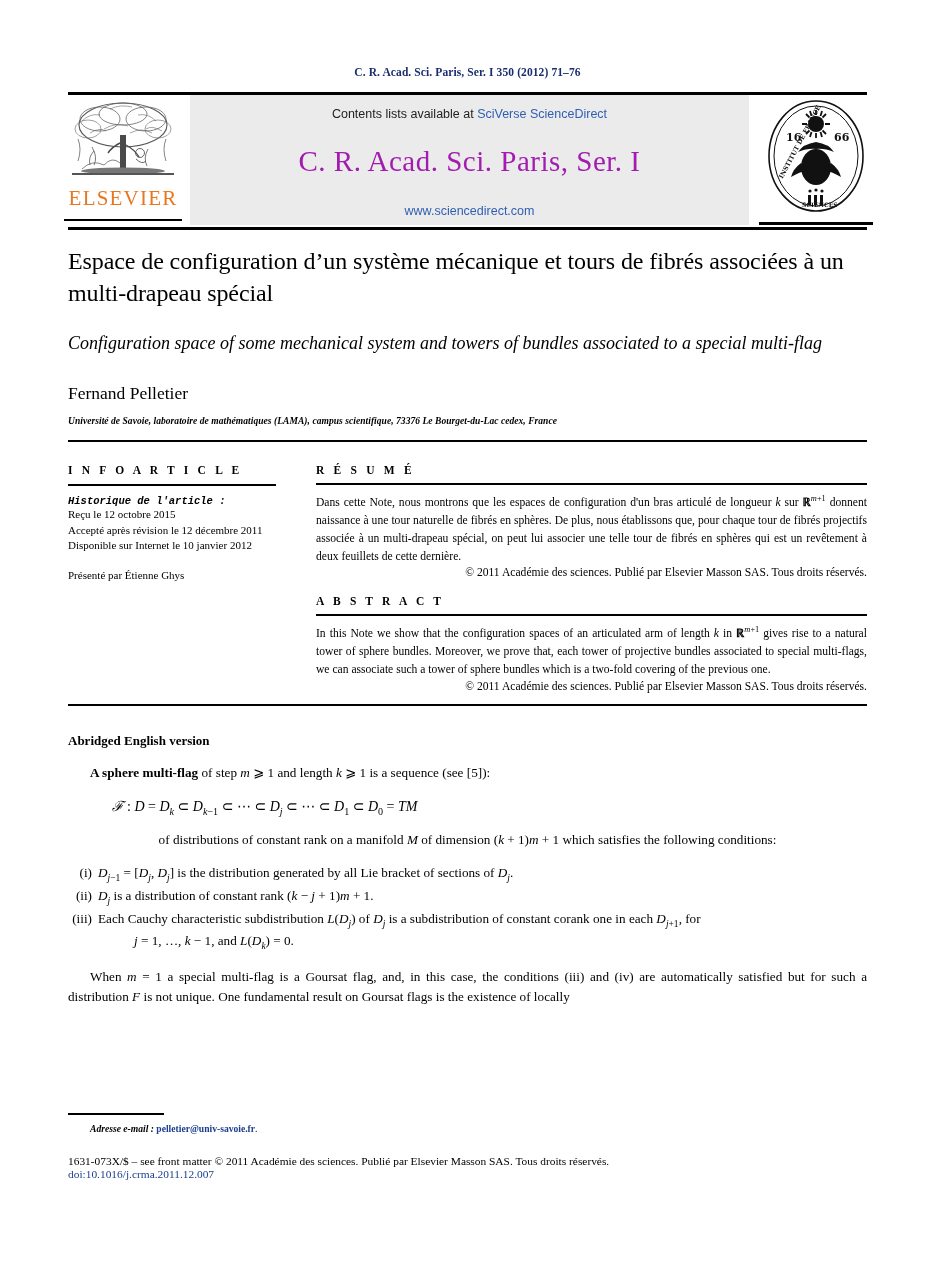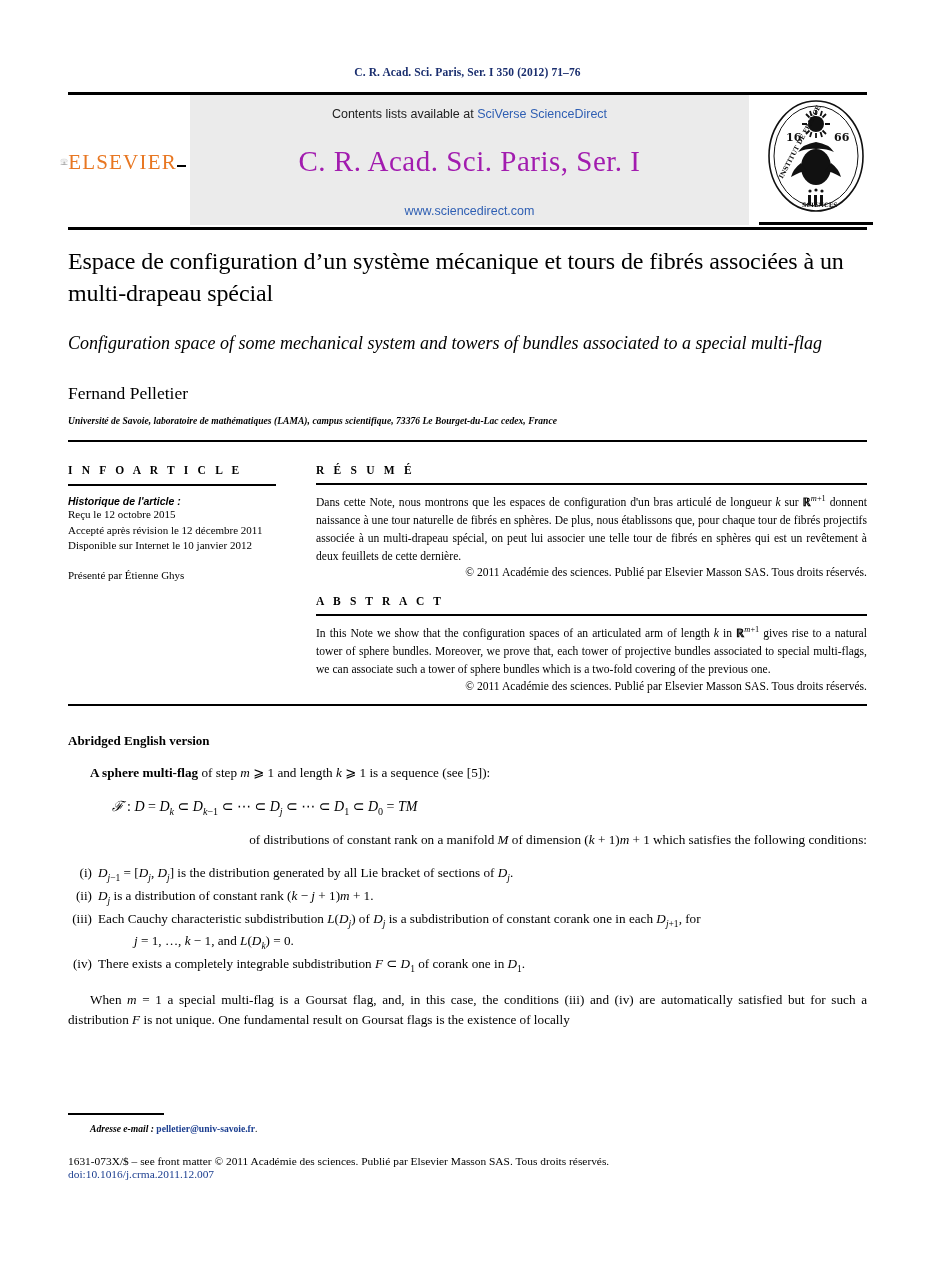--- a/index.html
+++ b/index.html
@@ -36,21 +36,21 @@
   .masthead {
     display: flex;
     align-items: stretch;
     margin: 0 60px 0 60px;
     height: 130px;
   }
   .elsevier-logo {
     width: 126px;
     flex: 0 0 126px;
     display: flex;
-    flex-direction: row;
+    flex-direction: column;
     align-items: center;
     justify-content: flex-start;
     padding-top: 4px;
   }
   .elsevier-tree { width: 106px; height: 86px; }
   .elsevier-word {
     color: #E87722;
     font-family: "Liberation Serif", serif;
     font-size: 21px;
     letter-spacing: 1.2px;
@@ -147,21 +147,21 @@
   .sec-head {
     font-family: "Liberation Serif", serif;
     font-weight: bold;
     font-size: 11.5px;
     letter-spacing: 3.2px;
   }
   .hr-thin { height: 2px; background: #000; margin: 8px 0 9px 0; }
   .hr-thin-wide { height: 2px; background: #000; margin: 7px 0 8px 0; }
 
   .hist-label {
-    font-family: Liberation Sans, sans-serif;
+    font-family: Liberation Mono, monospace;
     font-style: italic;
     font-weight: bold;
     font-size: 10.5px;
   }
   .hist-line {
     font-family: "Liberation Serif", serif;
     font-size: 11px;
     line-height: 1.42;
   }
   .presented {
@@ -199,21 +199,21 @@
     text-align: justify;
     margin-top: 14px;
   }
   .indent { text-indent: 22px; }
   .formula {
     font-family: "Liberation Serif", serif;
     font-size: 14px;
     margin-top: 13px;
     padding-left: 44px;
   }
-  .nowrap-p { text-align: right; }
+  .nowrap-p { text-align: center; }
 
   .cond-list { margin-top: 13px; }
   .cond-row {
     display: flex;
     font-family: "Liberation Serif", serif;
     font-size: 13.2px;
     line-height: 1.5;
     margin-bottom: 1px;
   }
   .cond-num { width: 30px; flex: 0 0 30px; text-align: right; padding-right: 6px; }
@@ -399,24 +399,20 @@
           <div class="cond-txt"><i class="mi">D</i><sub><i>j</i></sub> is a distribution of constant rank (<i class="mi">k</i> − <i class="mi">j</i> + 1)<i class="mi">m</i> + 1.</div>
         </div>
 
         <div class="cond-row">
           <div class="cond-num">(iii)</div>
           <div class="cond-txt">Each Cauchy characteristic subdistribution <i class="mi">L</i>(<i class="mi">D</i><sub><i>j</i></sub>) of <i class="mi">D</i><sub><i>j</i></sub> is a subdistribution of constant corank one in each <i class="mi">D</i><sub><i>j</i>+1</sub>, for
             <div class="cond-cont"><i class="mi">j</i> = 1, …, <i class="mi">k</i> − 1, and <i class="mi">L</i>(<i class="mi">D</i><sub><i>k</i></sub>) = 0.</div>
           </div>
         </div>
 
-        <div class="cond-row">
-          <div class="cond-num">(iv)</div>
-          <div class="cond-txt">There exists a completely integrable subdistribution <i class="mi">F</i> ⊂ <i class="mi">D</i><sub>1</sub> of corank one in <i class="mi">D</i><sub>1</sub>.</div>
-        </div>
       </div>
 
       <div class="body-p indent">When <i class="mi">m</i> = 1 a special multi-flag is a Goursat flag, and, in this case, the conditions (iii) and (iv) are automatically satisfied but for such a distribution <i class="mi">F</i> is not unique. One fundamental result on Goursat flags is the existence of locally</div>
     </div>
   </div>
 
   <div class="footer">
     <div class="foot-rule"></div>
     <div class="foot-email">
       <span class="lbl">Adresse e-mail :</span>

